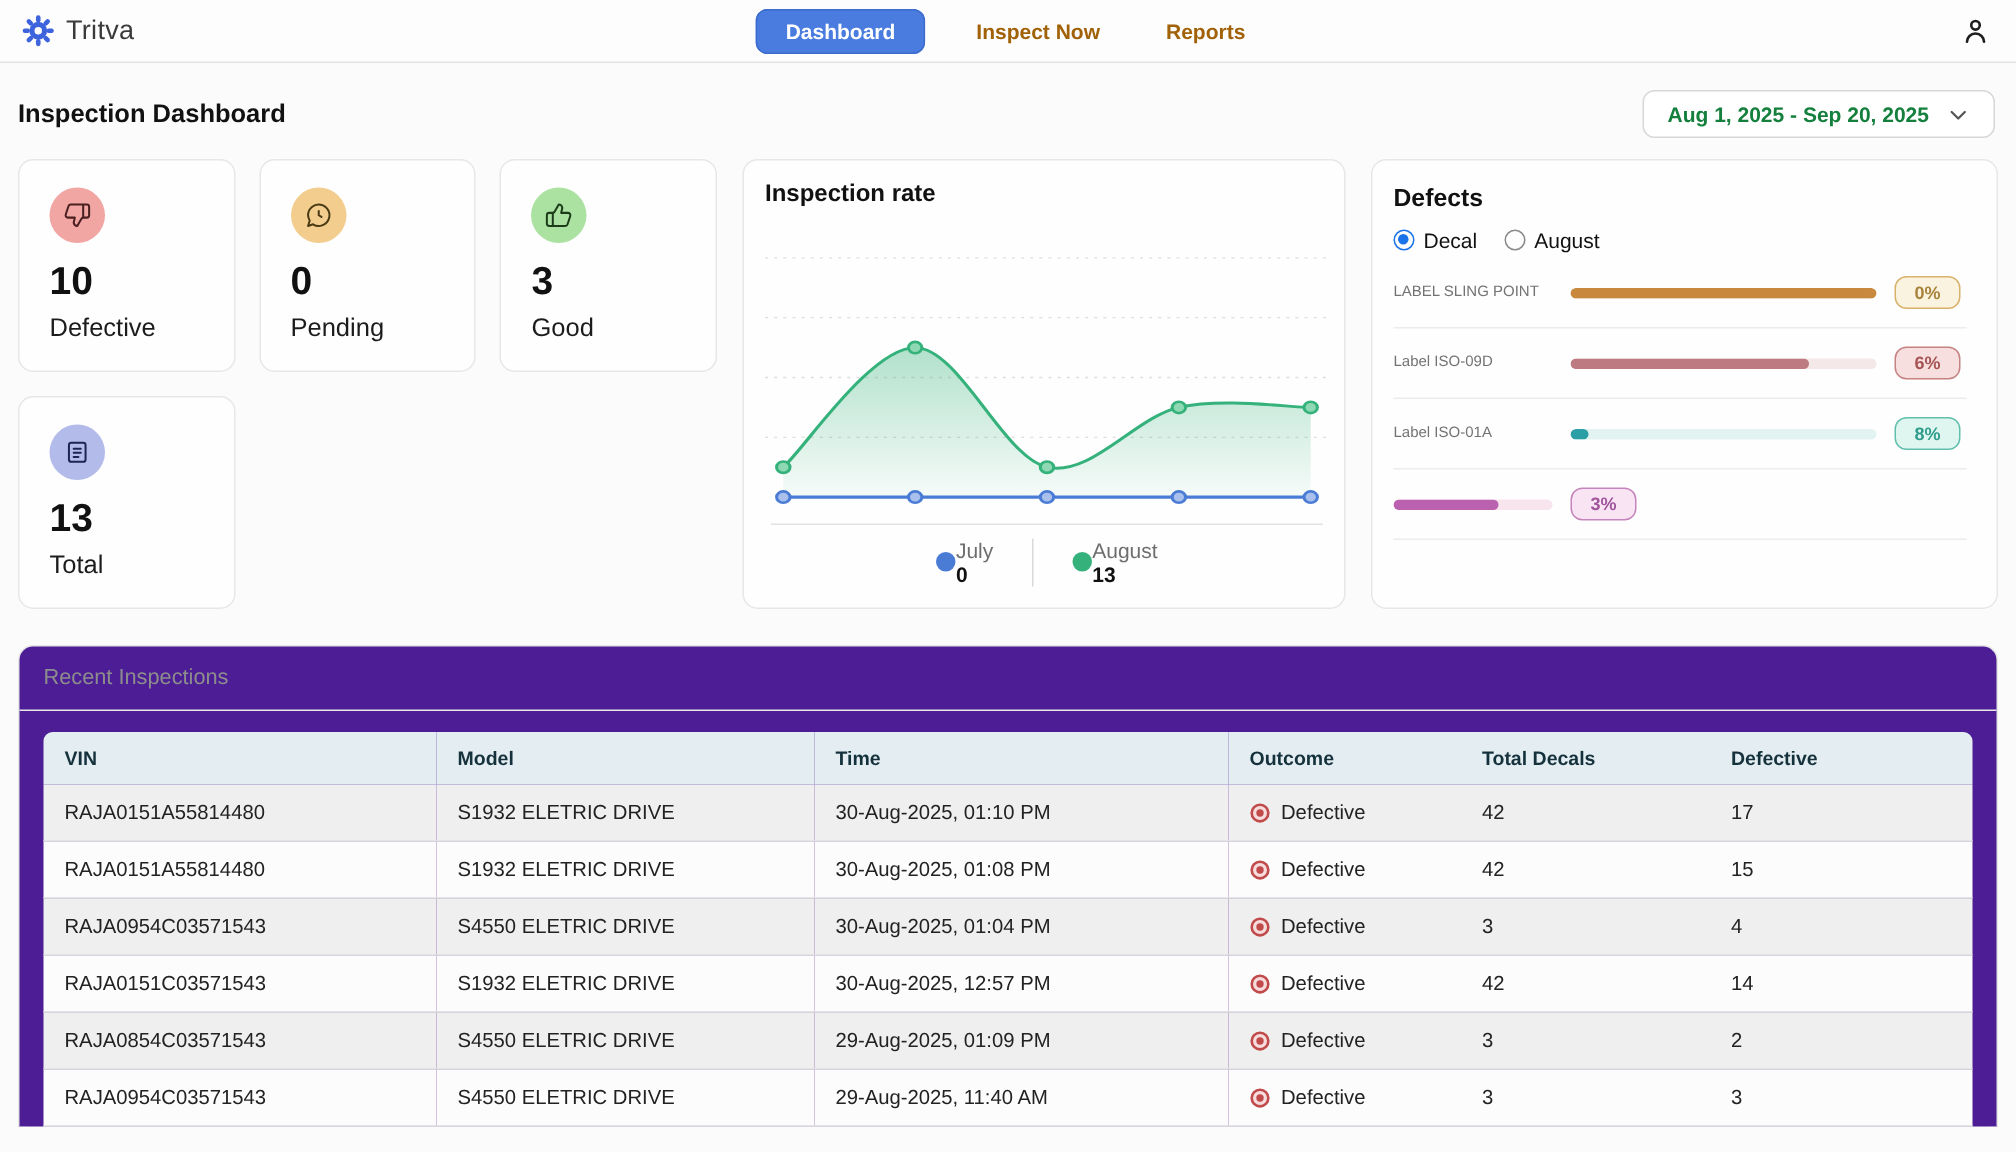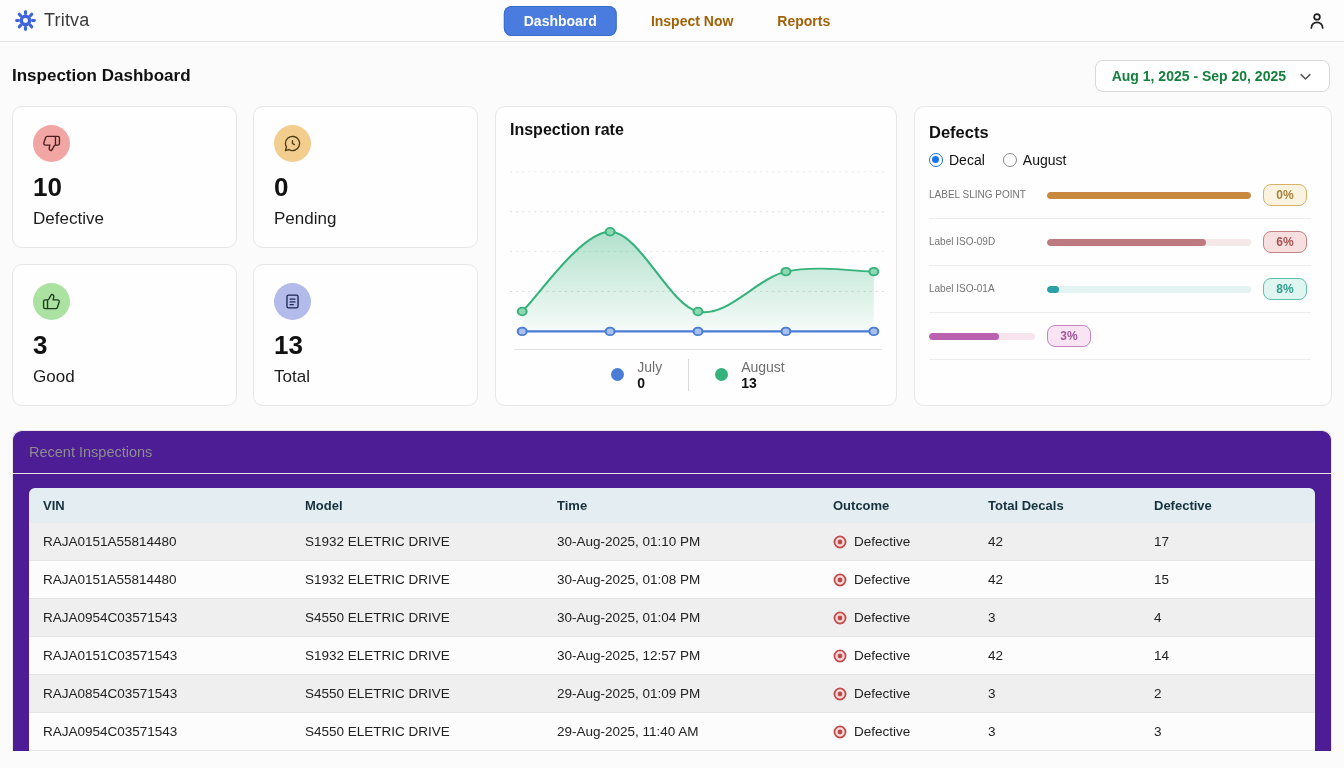--- a/index.html
+++ b/index.html
@@ -19,35 +19,35 @@
 
   
   .page-head { display:flex; align-items:center; justify-content:space-between; padding:18px 14px 14px 12px; }
   .page-title { font-size:17px; font-weight:700; color:#111; }
   .date-btn { display:flex; align-items:center; gap:12px; background:#fff; border:1px solid #d8d8d8;
     border-radius:8px; padding:7px 16px; font-size:14px; font-weight:700; color:#15803d; cursor:pointer;
     font-family:"Liberation Sans", sans-serif; }
 
   
   .dash { display:grid; grid-template-columns:466px 402px 1fr; gap:17px; margin:0 12px; align-items:stretch; }
-  .cards-grid { display:grid; grid-template-columns:1fr 1fr; grid-template-rows:1fr 1fr; gap:16px; }
+  .cards-grid { display:grid; grid-template-columns:1fr 1fr 1fr; grid-template-rows:1fr 1fr; gap:16px; }
   .panel { background:#fefefe; border:1px solid #e7e7e7; border-radius:10px; }
 
   .stat-card { padding:18px 20px; }
   .stat-icon { width:37px; height:37px; border-radius:50%; display:flex; align-items:center; justify-content:center; margin-bottom:10px; }
   .stat-value { font-size:26px; font-weight:700; color:#111; margin-bottom:6px; }
   .stat-label { font-size:17px; color:#1c1c1c; }
 
   
   .chart-panel { padding:14px 10px 10px 14px; display:flex; flex-direction:column; }
   .chart-title { font-size:16px; font-weight:700; color:#111; margin-bottom:0; }
   #rate-svg { width:100%; height:208px; display:block; }
   .chart-axis-sep { border-top:1px solid #e2e2e2; margin:2px 4px 0 4px; }
   .chart-legend { display:flex; align-items:center; justify-content:center; gap:0; padding:9px 0 4px 0; }
-  .legend-item { display:flex; align-items:flex-start; gap:13px; padding:0 26px; }
+  .legend-item { display:flex; align-items:flex-start; gap:0; padding:0 26px; }
   .legend-dot { width:13px; height:13px; border-radius:50%; margin-top:9px; }
   .legend-texts { display:flex; flex-direction:column; }
   .legend-name { font-size:14px; color:#6e6e6e; }
   .legend-value { font-size:14px; font-weight:700; color:#111; }
   .legend-sep { width:1px; align-self:stretch; background:#d9d9d9; }
 
   
   .defects-panel { padding:16px 20px 8px 14px; }
   .defects-title { font-size:16.5px; font-weight:700; color:#111; margin-bottom:10px; }
   .defects-filters { display:flex; align-items:center; gap:18px; margin-bottom:4px; }

